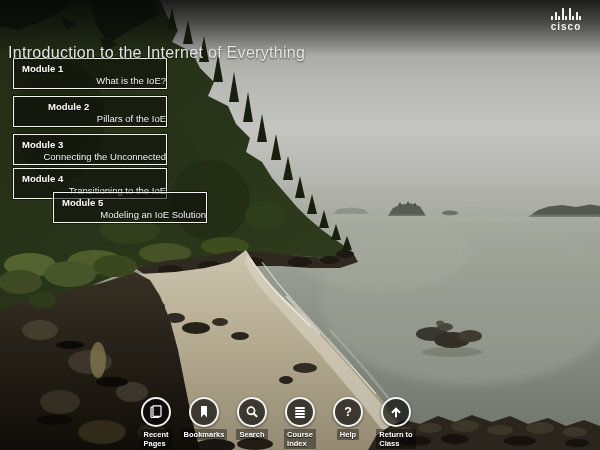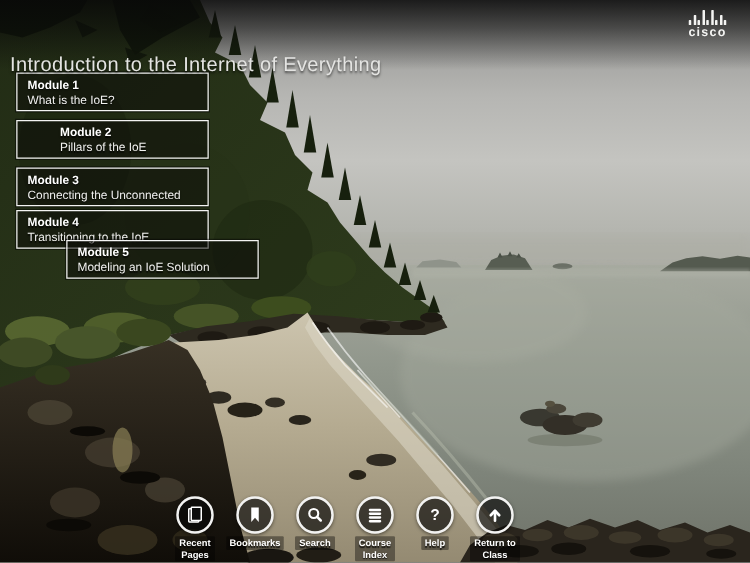--- a/index.html
+++ b/index.html
@@ -20,31 +20,31 @@
   #brand .bars i{display:block;width:2px;background:#f4f4f2;border-radius:.5px;}
   #brand .word{color:#f4f4f2;font-size:10px;font-weight:bold;letter-spacing:1px;margin-top:1px;}
 
   
   .module-box{position:absolute;left:13px;width:154px;height:31px;box-sizing:border-box;
           border:1.5px solid rgba(255,255,255,.95);background:rgba(12,12,10,.55);
           box-shadow:0 0 0 1px rgba(0,0,0,.45);z-index:4;cursor:pointer;padding:4px 0 0 8px;}
   .module-title{color:#fff;font-size:9.5px;font-weight:bold;line-height:11px;
           text-shadow:0 1px 1px rgba(0,0,0,.8);}
   .module-subtitle{color:#f2f2f0;font-size:9.5px;line-height:12px;margin-top:1px;
-          text-shadow:0 1px 1px rgba(0,0,0,.8);}
+          text-shadow:0 1px 1px rgba(0,0,0,.8);text-align:right;}
 
   
   #toolbar{position:absolute;left:132px;top:397px;width:336px;display:flex;z-index:6;}
   .tb-item{width:48px;display:flex;flex-direction:column;align-items:center;cursor:pointer;}
   .tb-circle{width:26px;height:26px;border:2.5px solid #f2f2f1;border-radius:50%;
           background:rgba(8,8,8,.66);display:flex;align-items:center;justify-content:center;
           box-shadow:0 1px 3px rgba(0,0,0,.5);}
   .tb-circle svg{width:16px;height:16px;display:block;}
   .tb-label{margin-top:2px;font-size:7.5px;font-weight:bold;line-height:1.2;color:#fff;
-          text-align:center;white-space:pre-line;background:rgba(0,0,0,.38);
+          text-align:left;white-space:pre-line;background:rgba(0,0,0,.38);
           padding:1px 3px;border-radius:1px;text-shadow:0 1px 1px rgba(0,0,0,.9);}
 </style>
 </head>
 <body>
 
 <div id="stage">
 
   <svg id="scene" viewBox="0 0 600 450" preserveAspectRatio="none">
     <defs>
       <linearGradient id="skyG" x1="0" y1="0" x2="0" y2="1">

